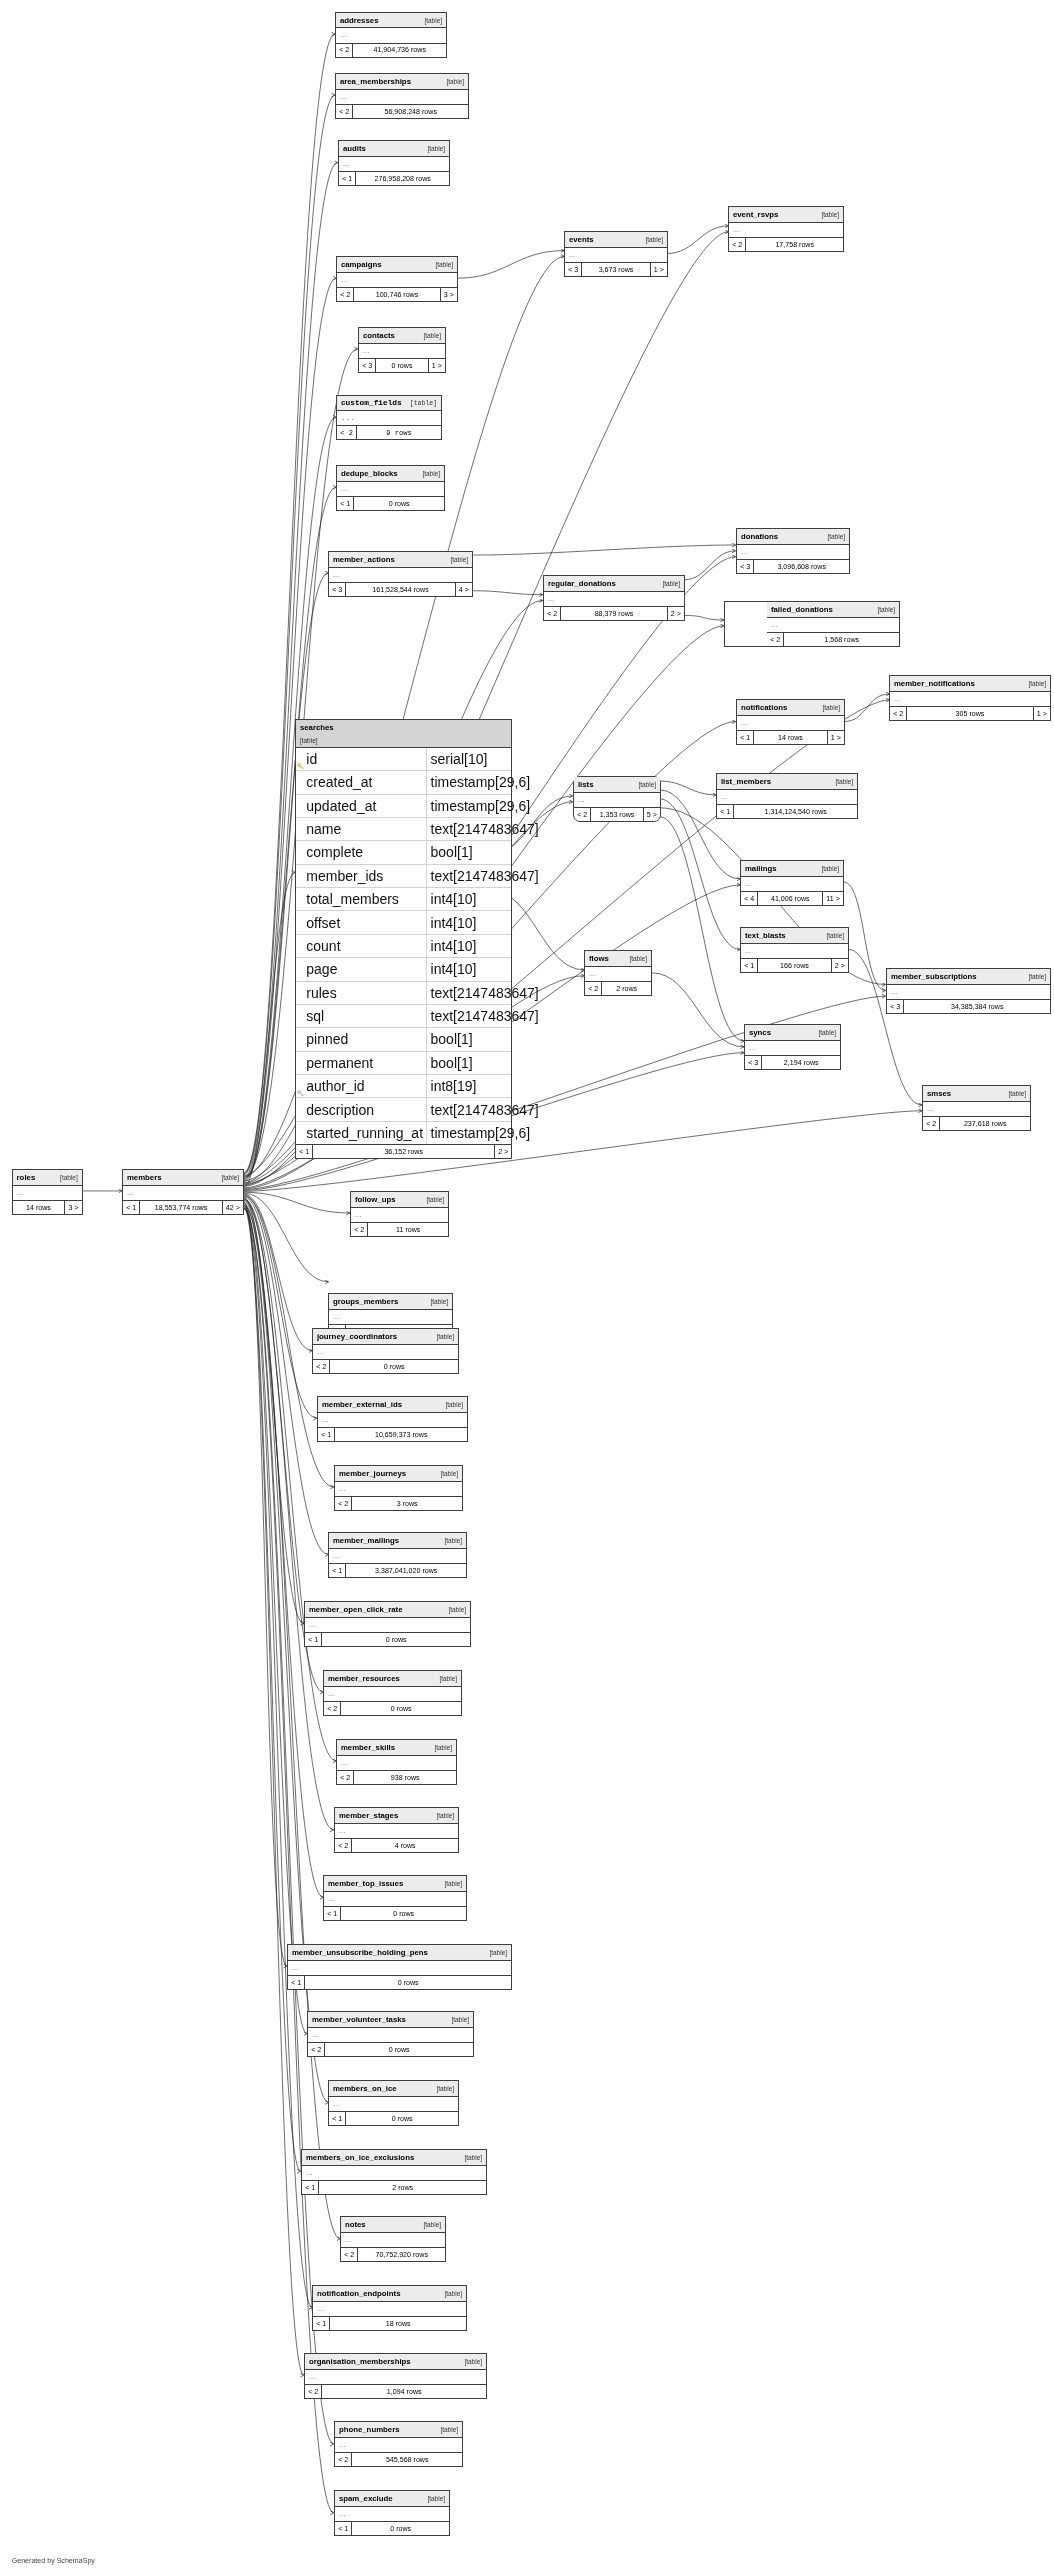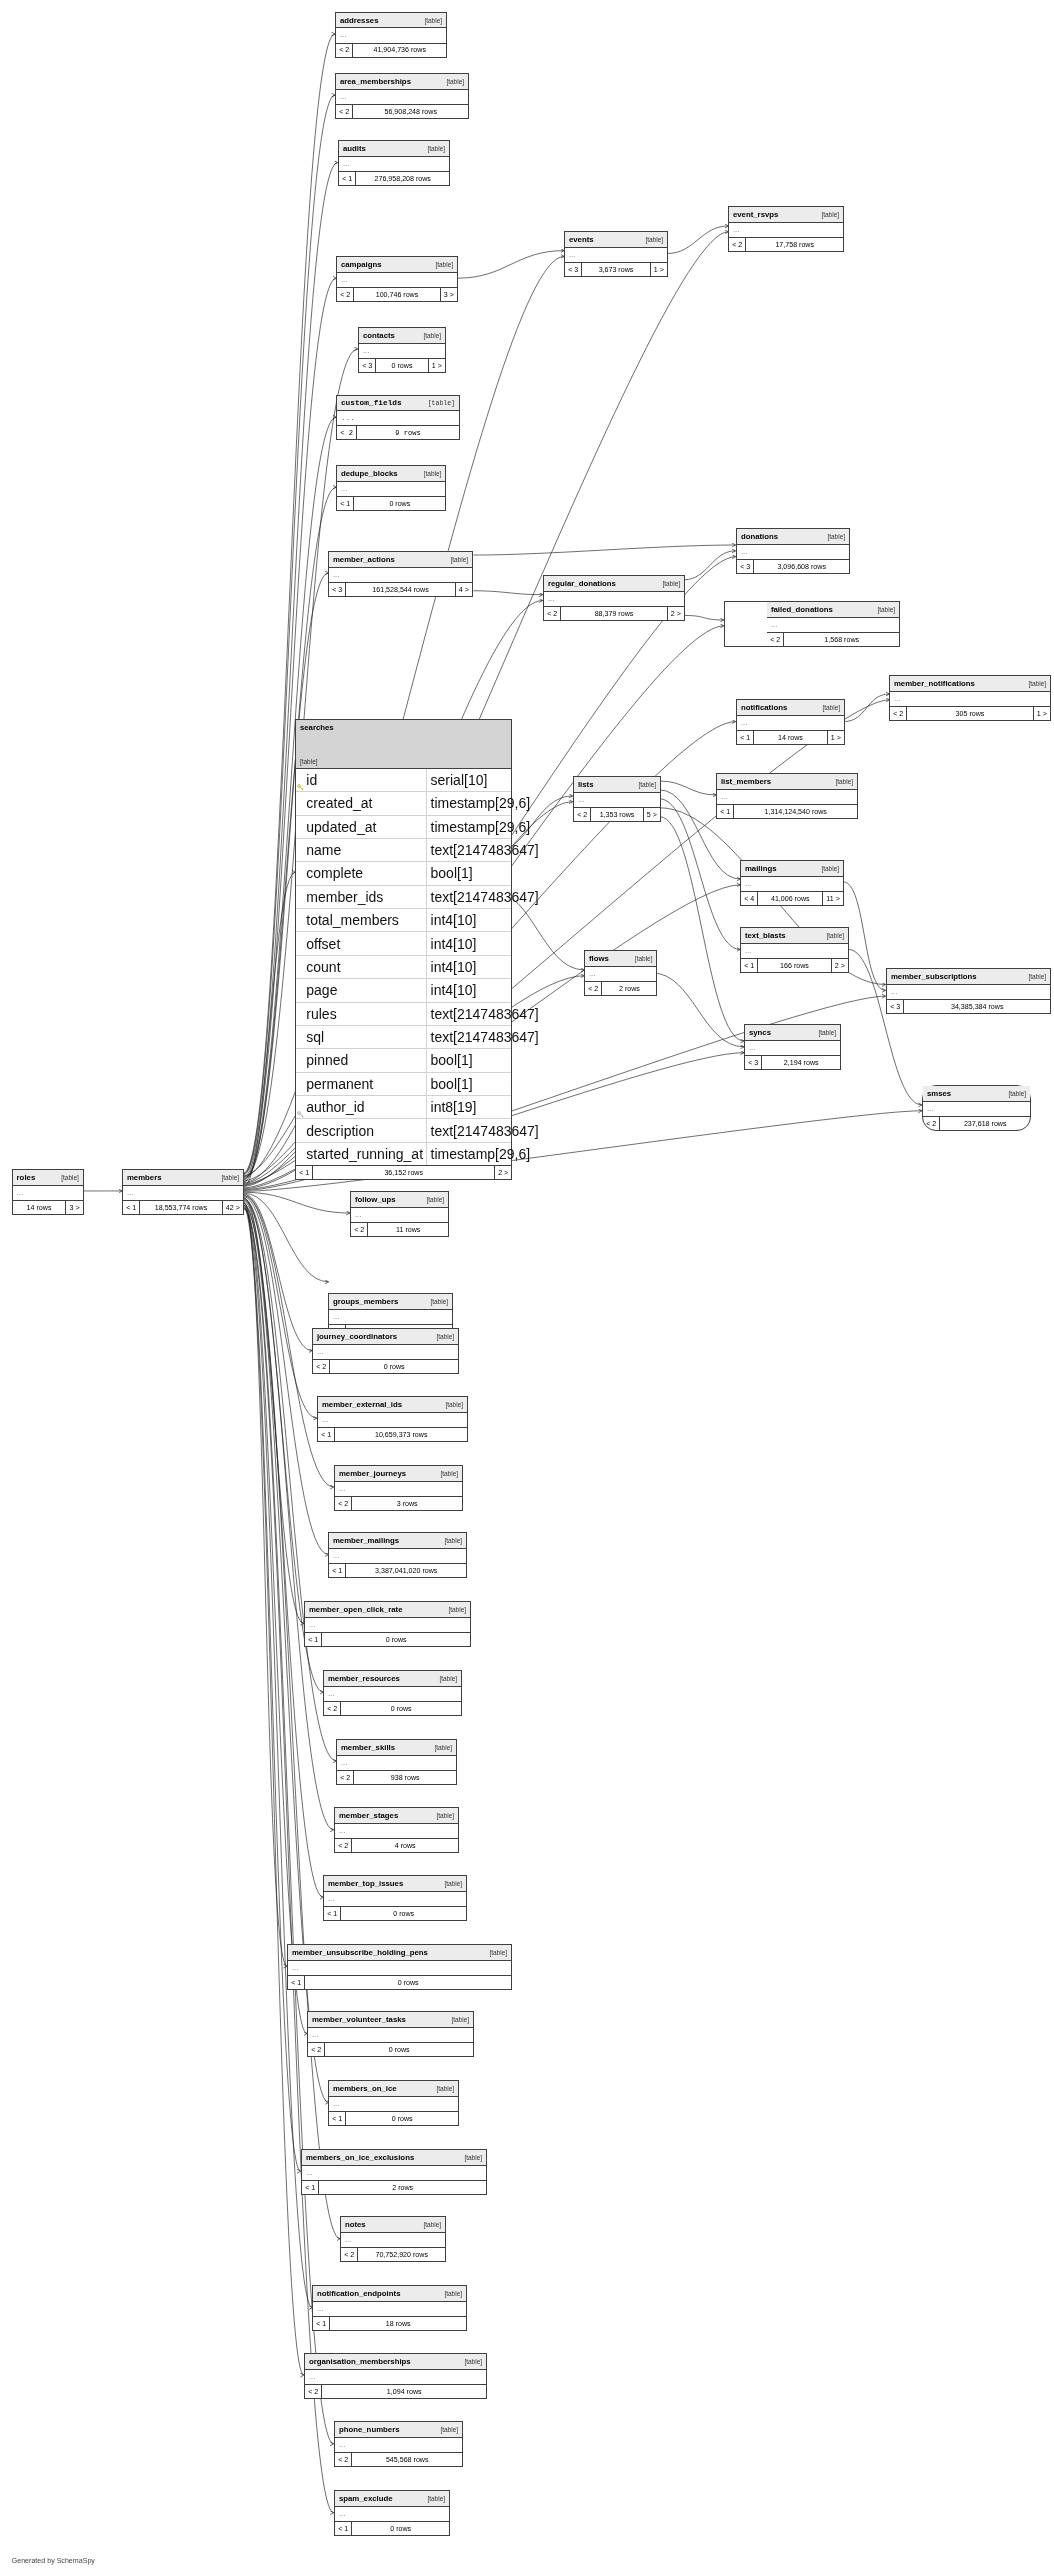--- a/index.html
+++ b/index.html
@@ -2,21 +2,21 @@
 <html style="font-size:10.4px"><head>
 <meta charset="utf-8">
 <style>
   html,body{margin:0;padding:0;background:#ffffff;}
   #canvas{position:relative;width:1055px;height:2576px;background:#ffffff;
           font-family:"Liberation Sans","DejaVu Sans",sans-serif;overflow:hidden;}
   #edges{position:absolute;left:0;top:0;z-index:1;}
   #nodes{position:absolute;left:0;top:0;width:100%;height:100%;z-index:2;pointer-events:none;}
   .tnode{position:absolute;background:#fff;border:0.6px solid #3f3f3f;width:max-content;
          pointer-events:auto;cursor:pointer;}
-  .thead{display:flex;justify-content:space-between;align-items:baseline;gap:26px;
+  .thead{display:flex;justify-content:space-between;align-items:baseline;gap:5px;
          background:#ececec;border-bottom:0.6px solid #3f3f3f;padding:3.2px 3.9px 2.6px 3.9px;}
   .expanded .thead{background:#d4d4d4;flex-direction:column;}
   .tname{font-weight:bold;font-size:7.8px;color:#000;white-space:nowrap;}
   .ttag{font-size:6.5px;color:#333;white-space:nowrap;}
   .tellipsis{padding:1.9px 3.9px;font-size:7.8px;color:#6b6b6b;min-height:10.4px;line-height:10.4px;}
   .tcols{display:block;}
   .crow{display:flex;align-items:flex-end;border-bottom:0.6px solid #d2d2d2;font-size:14px;color:#111;}
   .crow:last-child{border-bottom:none;}
   .cicon{width:9.7px;display:inline-flex;justify-content:center;align-items:center;flex:0 0 9.7px;}
   .cicon.primary-key{color:#c49b02;}
@@ -401,21 +401,21 @@
     <span class="ctype">timestamp[29,6]</span>
   </div>
         </div>
 
     <div class="tfoot">
       <span class="fkin">&lt; 1</span>
       <span class="rowc">36,152 rows</span>
       <span class="fkout">2 &gt;</span>
     </div>
   </div>
-      <div class="tnode" style="left: 573px; top: 776px; min-width: 86px;">
+      <div class="tnode" style="left: 573px; top: 776px; min-width: 86px; border-radius: 7px;">
     <div class="thead">
       <span class="tname">lists</span>
       <span class="ttag">[table]</span>
     </div>
 
     <div class="tellipsis">...</div>
     <div class="tfoot">
       <span class="fkin">&lt; 2</span>
       <span class="rowc">1,353 rows</span>
       <span class="fkout">5 &gt;</span>
@@ -492,21 +492,21 @@
       <span class="ttag">[table]</span>
     </div>
 
     <div class="tellipsis">...</div>
     <div class="tfoot">
       <span class="fkin">&lt; 3</span>
       <span class="rowc">2,194 rows</span>
 
     </div>
   </div>
-      <div class="tnode" style="left: 922px; top: 1085px; min-width: 107px; border-radius: 14px;">
+      <div class="tnode" style="left: 922px; top: 1085px; min-width: 107px;">
     <div class="thead">
       <span class="tname">smses</span>
       <span class="ttag">[table]</span>
     </div>
 
     <div class="tellipsis">...</div>
     <div class="tfoot">
       <span class="fkin">&lt; 2</span>
       <span class="rowc">237,618 rows</span>
 

